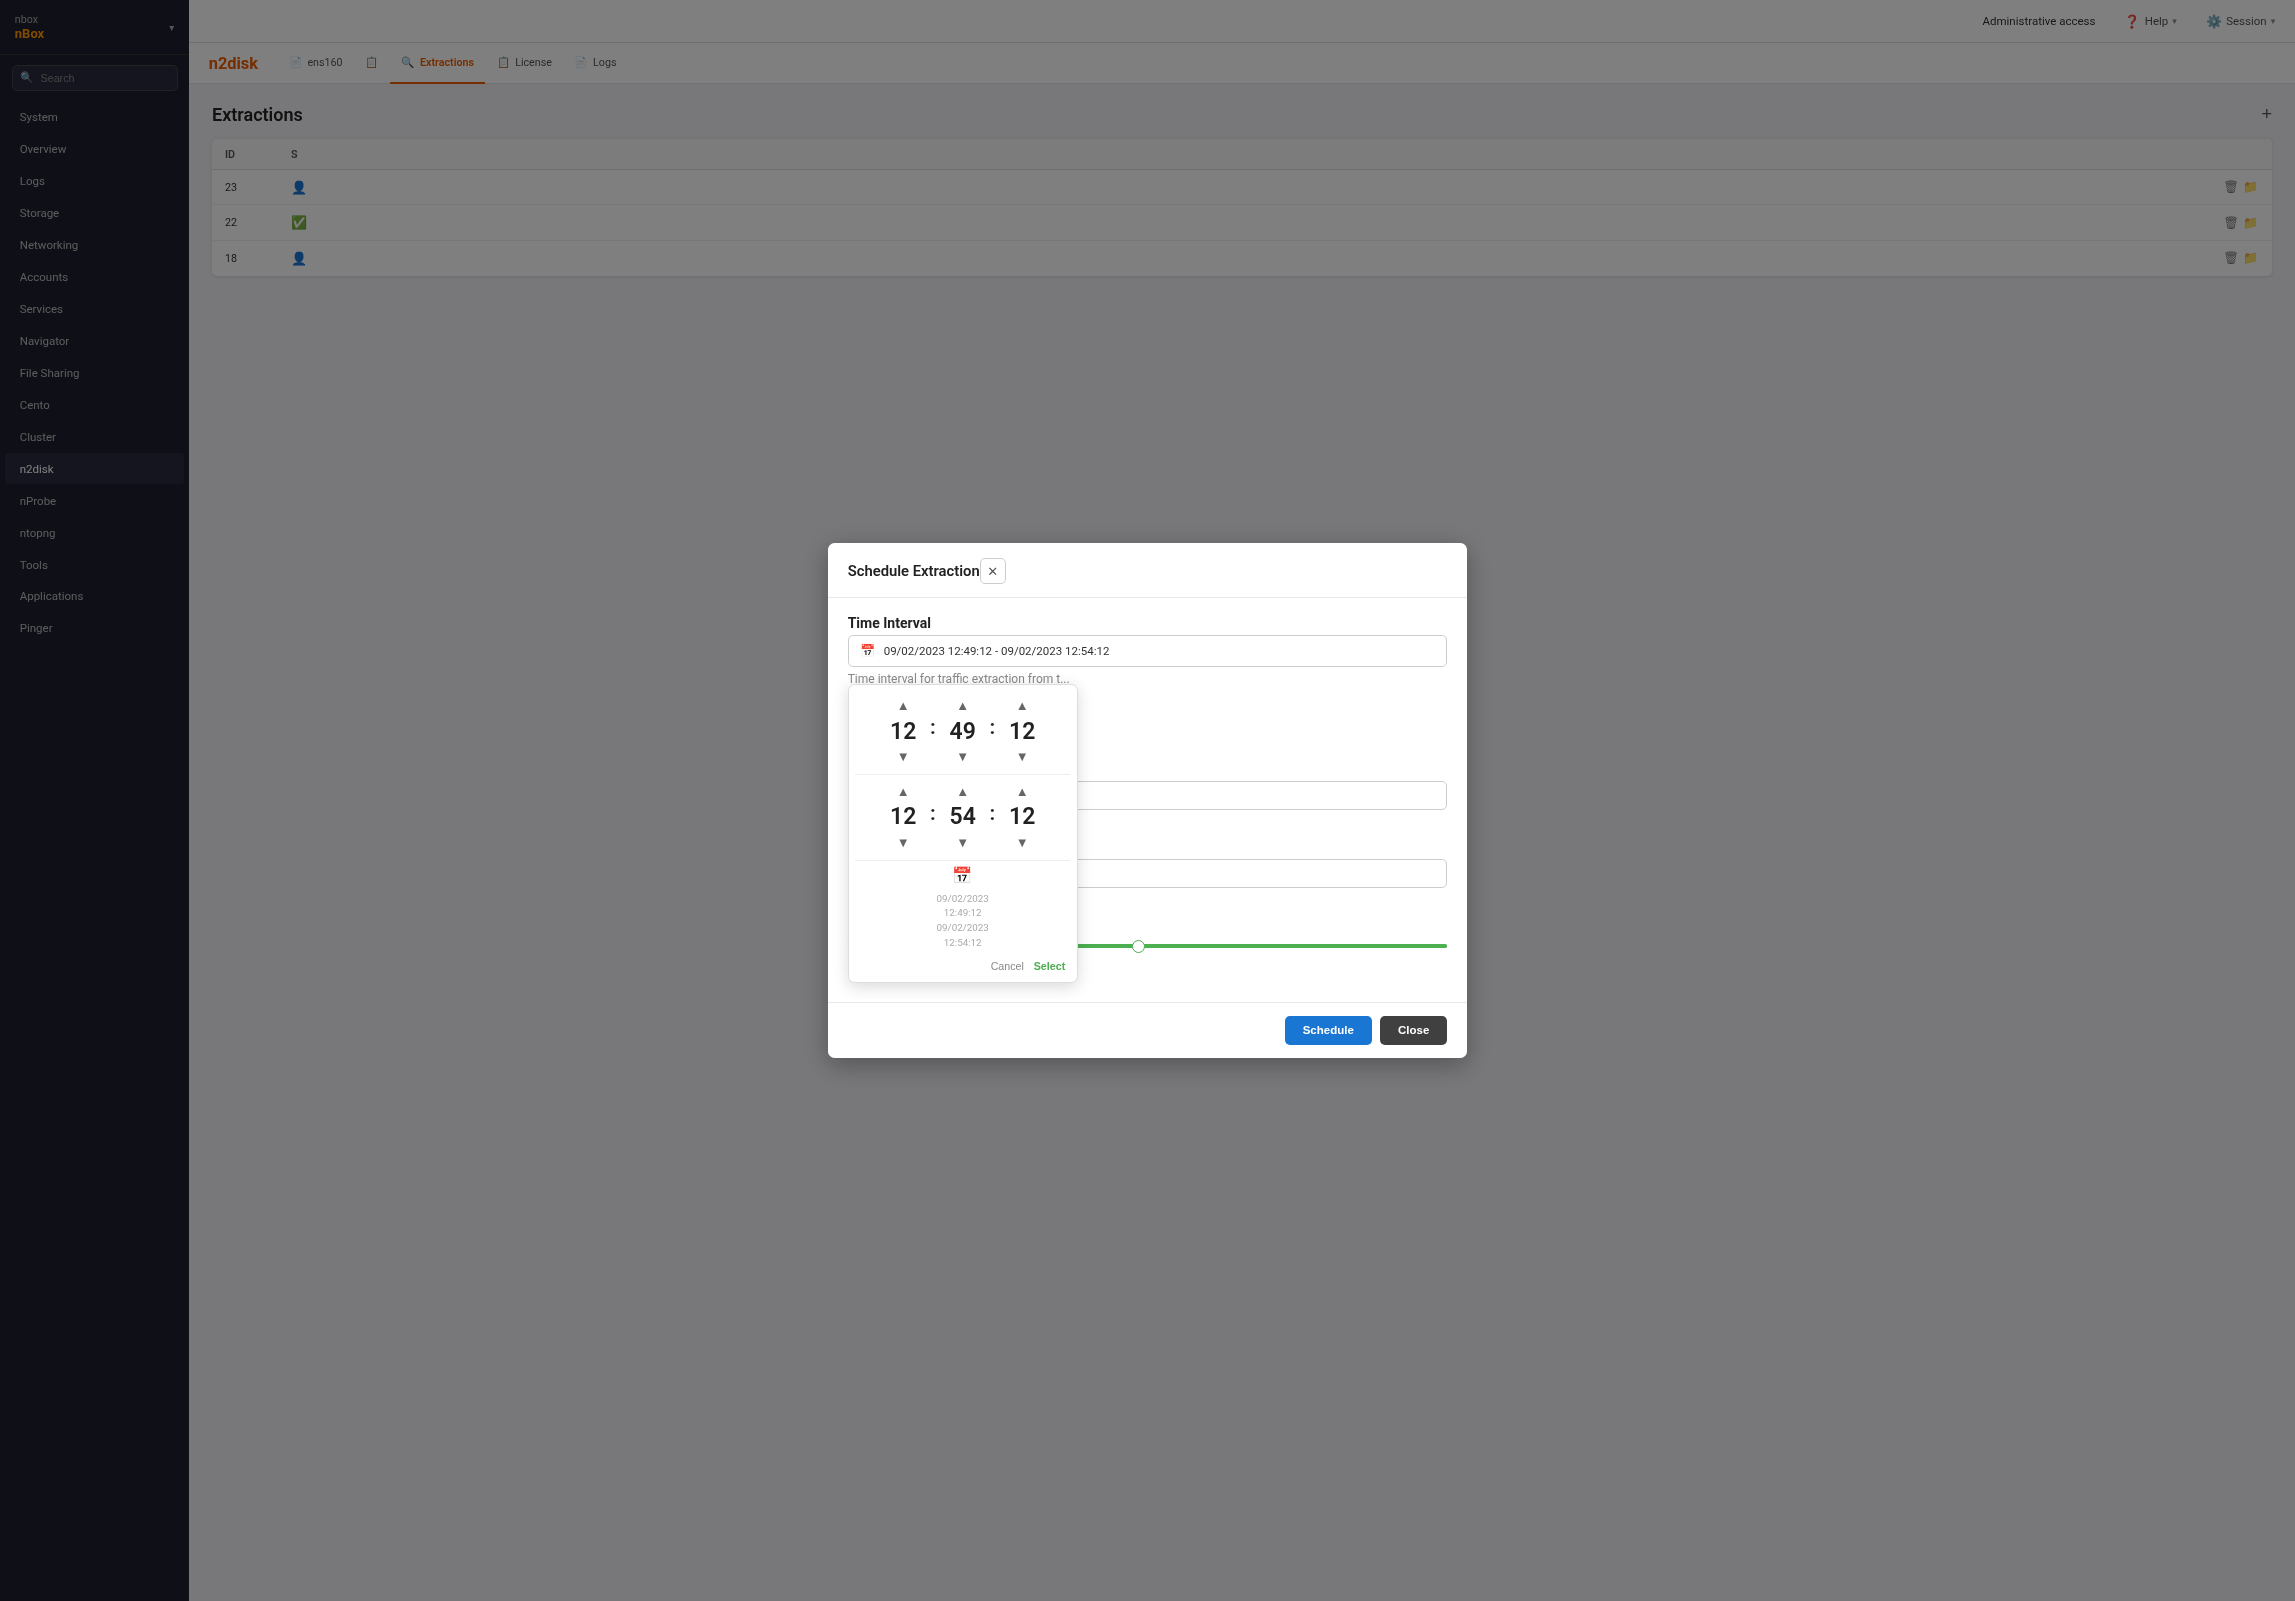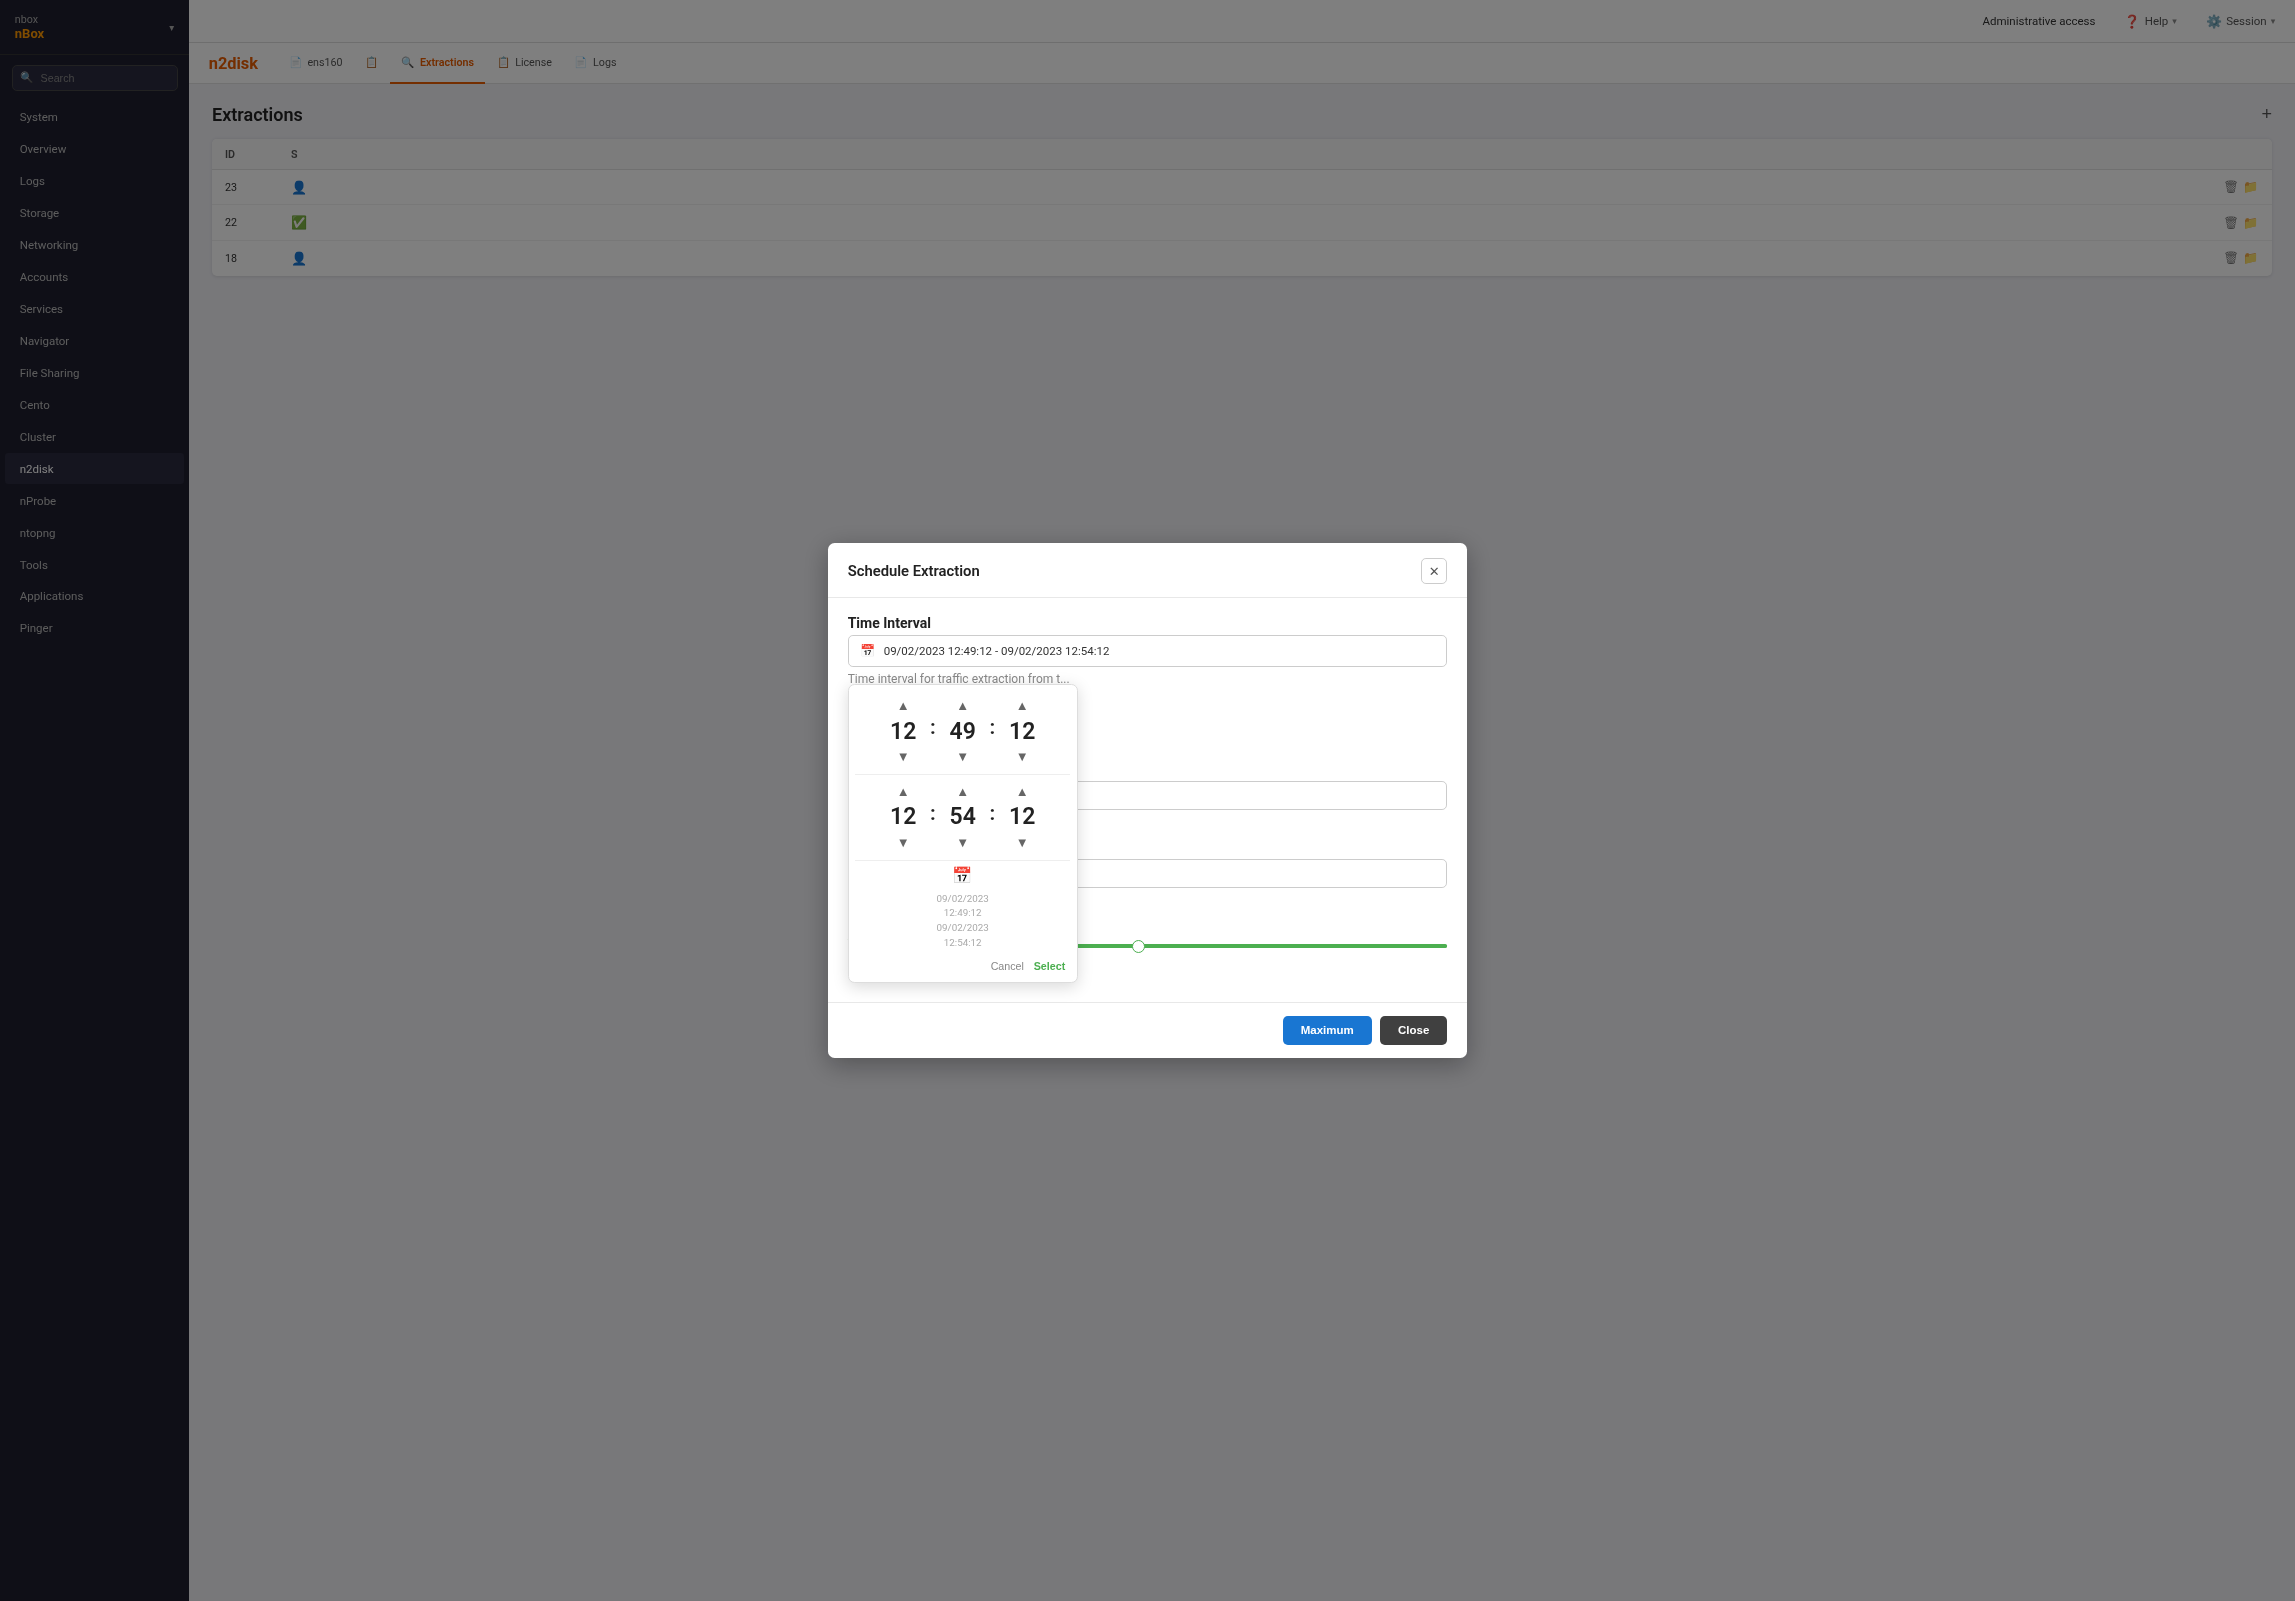--- a/index.html
+++ b/index.html
@@ -193,21 +193,21 @@
       width: 639px;
       max-width: 95vw;
       max-height: 90vh;
       overflow-y: auto;
       box-shadow: 0 6.6px 26px rgba(0,0,0,0.3);
       position: relative;
     }
     .modal-header {
       display: flex;
       align-items: center;
-      justify-content: space-between;
+      justify-content: flex-start;
       padding: 14.8px 19.7px 13px;
       border-bottom: 0.8px solid #e8e8e8;
     }
     .modal-title { font-size: 14.8px; font-weight: 600; color: #222; }
     .modal-close {
       background: none;
       border: 1.6px solid #ccc;
       border-radius: 4.9px;
       width: 26px;
       height: 26px;
@@ -652,18 +652,18 @@
       <div class="maxsize-row">
         <span class="maxsize-badge">1024 MB</span>
         <div class="maxsize-slider">
           <div class="maxsize-slider-thumb"></div>
         </div>
       </div>
       <div class="maxsize-hint form-hint">Maximum size for produced PCAP files.</div>
     </div>
 
     <div class="modal-footer">
-      <button class="btn-schedule">Maximum</button>
+      <button class="btn-schedule">Schedule</button>
       <button class="btn-close">Close</button>
     </div>
   </div>
 </div>
 
 
 </body></html>

